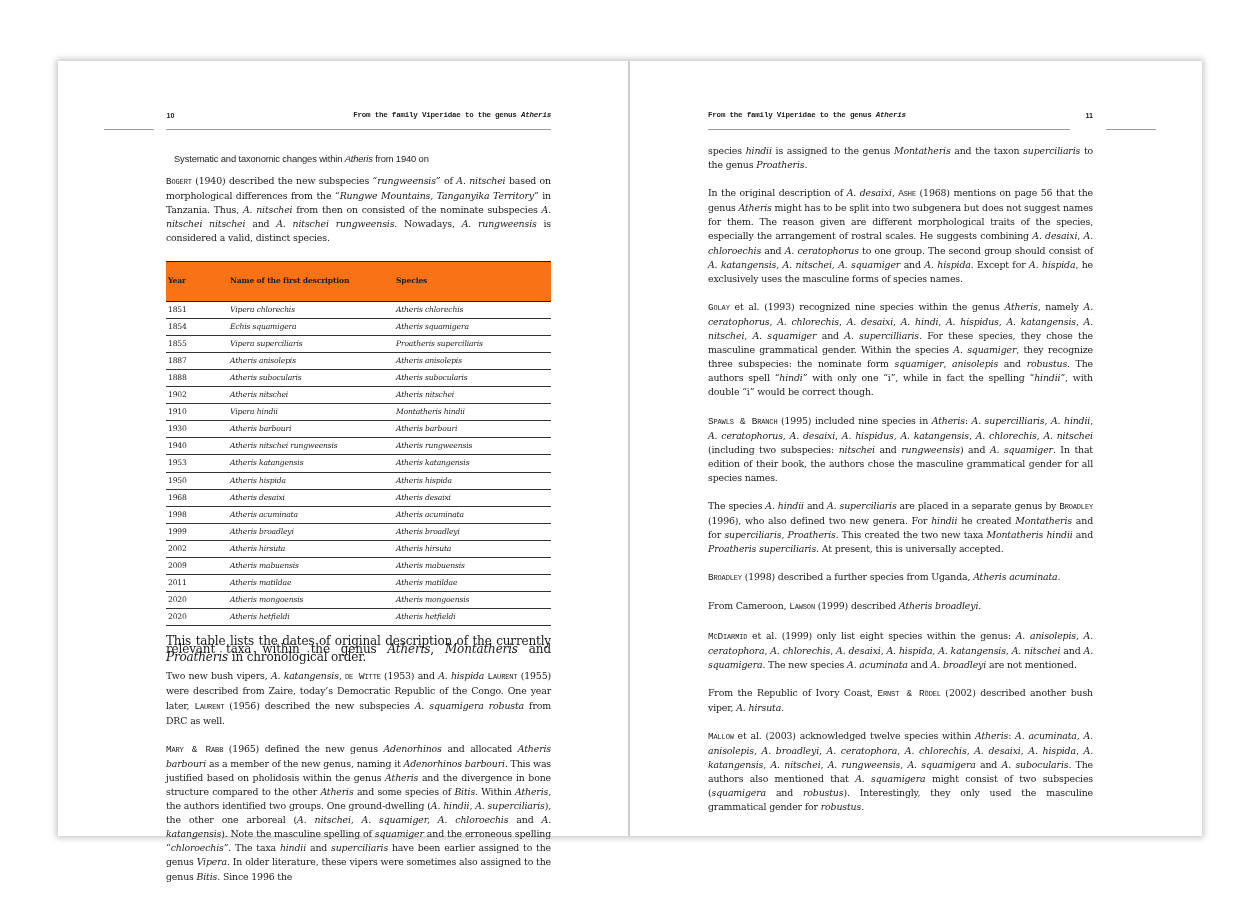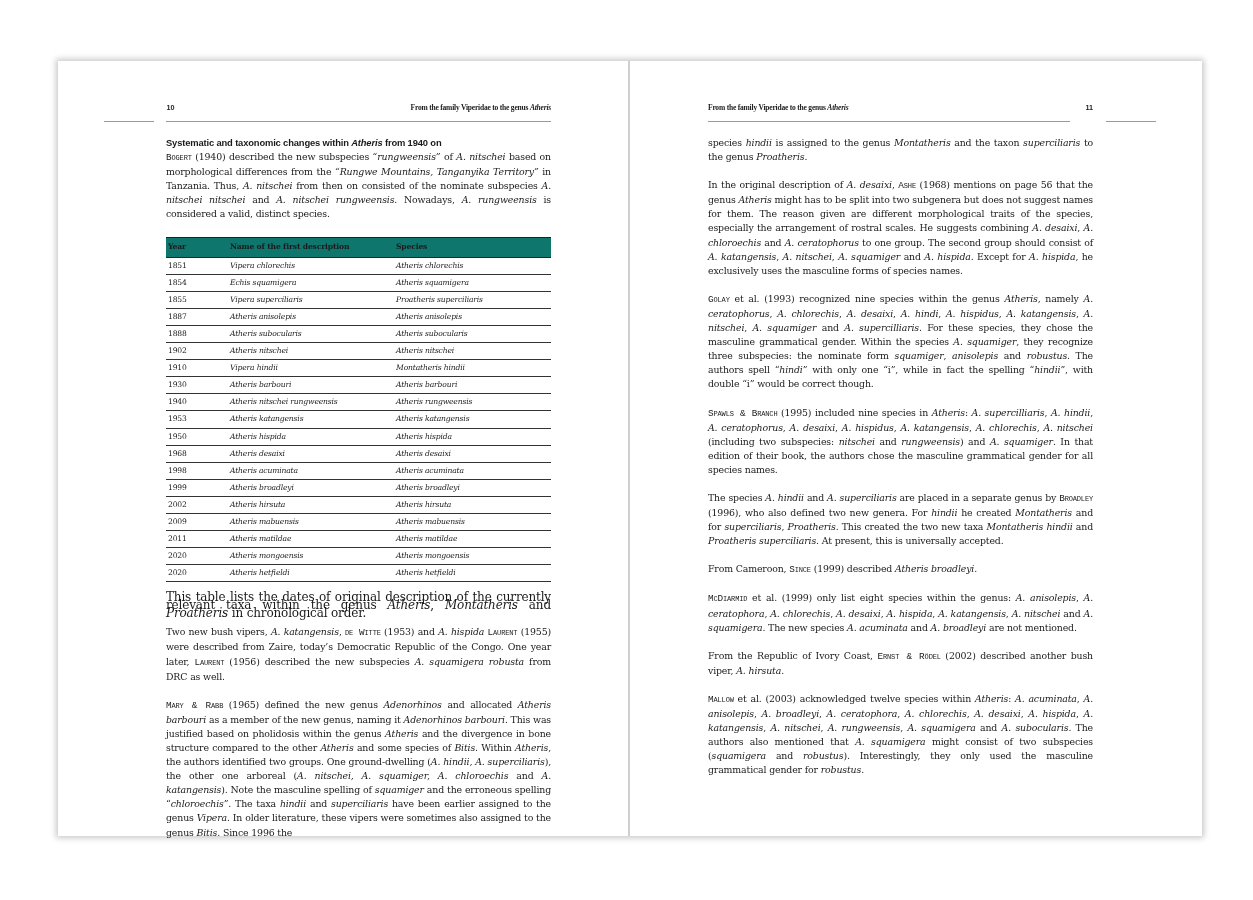--- a/index.html
+++ b/index.html
@@ -1,36 +1,36 @@
 <!DOCTYPE html>
 <html><head>
 <meta charset="utf-8">
 <style>
   html, body { margin:0; padding:0; }
   body { width:1253px; height:900px; background:#ffffff; position:relative; overflow:hidden;
          font-family:"DejaVu Serif","Liberation Serif",serif; color:#1a1a1a; }
   .spread { position:absolute; left:58px; top:61px; width:1144px; height:775px; background:#fff;
             box-shadow: 0 0 6px 2px rgba(0,0,0,0.22); }
   .spine { position:absolute; left:570px; top:0; width:2px; height:775px; background:#cfcfcf; }
-  .page { position:absolute; top:0; height:661px; }
+  .page { position:absolute; top:8px; height:661px; }
   .page.left { left:0; width:570px; }
   .page.right { left:572px; width:572px; }
   .head-rule { position:absolute; top:60px; height:1px; background:#9a9a9a; }
   .pnum { position:absolute; top:42px; font-family:"Liberation Sans",sans-serif; font-weight:bold; font-size:8px; color:#222; transform:scaleX(0.9); }
-  .running { position:absolute; top:42px; font-family:Liberation Serif, serif; font-weight:bold; font-size:7.5px; color:#222; letter-spacing:-0.2px; white-space:nowrap; }
+  .running { position:absolute; top:42px; font-family:Liberation Mono, monospace; font-weight:bold; font-size:7.5px; color:#222; letter-spacing:-0.2px; white-space:nowrap; }
   .running i { font-style:italic; }
   .col { position:absolute; top:75px; font-size:9.4px; line-height:14.1px; text-align:justify; letter-spacing:-0.15px; }
   .left .col { left:108px; width:385px; }
   .right .col { left:78px; width:385px; }
   .col p { margin:0 0 14px 0; }
   .col p.tight { margin:0; }
-  .h3 { font-family:"Liberation Sans",sans-serif; font-weight:bold; font-size:9.4px; line-height:14px; margin:0; }
+  .h3 { font-family:"Liberation Sans",sans-serif; font-weight:normal; font-size:9.4px; line-height:14px; margin:8px; }
   .sc { font-variant:small-caps;font-family:Liberation Mono, monospace; }
   table.taxa { width:385px; border-collapse:collapse; margin-top:16px; font-size:7.6px; }
-  table.taxa th { text-align:left; font-weight:bold; background:#0f766e; border-top:1.3px solid #222; border-bottom:1.3px solid #222; padding:2px 2px; height:10px;margin-top:28px; }
+  table.taxa th { text-align:left; font-weight:bold; background:#f97316; border-top:1.3px solid #222; border-bottom:1.3px solid #222; padding:12px 2px; height:10px;margin-top:28px; }
   table.taxa td { border-bottom:1px solid #333; padding:1px 2px; height:13.3px; font-style:italic; }
   table.taxa td.yr { font-style:normal; width:58px; }
   table.taxa td.nm { width:162px; }
   .caption { font-size:12px; line-height:8px; margin-top:11px; margin-bottom:8px; text-align:justify; }
 </style>
 </head>
 <body>
 
 <div class="spread">
   <div class="spine"></div>
@@ -163,19 +163,20 @@
     <div class="head-rule" style="left:476px;width:50px;"></div>
     <div class="running" style="left:78px;"><span>From the family Viperidae to the genus</span> <i>Atheris</i></div>
     <div class="pnum" style="left:455px;">11</div>
 
     <div class="col">
       <p>species <i>hindii</i> is assigned to the genus <i>Montatheris</i> and the taxon <i>superciliaris</i> to the genus <i>Proatheris</i>.</p>
       <p>In the original description of <i>A. desaixi</i>, <span class="sc">Ashe</span> (1968) mentions on page 56 that the genus <i>Atheris</i> might has to be split into two subgenera but does not suggest names for them. The reason given are different morphological traits of the species, especially the arrangement of rostral scales. He suggests combining <i>A. desaixi</i>, <i>A. chloroechis</i> and <i>A. ceratophorus</i> to one group. The second group should consist of <i>A. katangensis</i>, <i>A. nitschei</i>, <i>A. squamiger</i> and <i>A. hispida</i>. Except for <i>A. hispida</i>, he exclusively uses the masculine forms of species names.</p>
       <p><span class="sc">Golay</span> et al. (1993) recognized nine species within the genus <i>Atheris</i>, namely <i>A. cerato­phorus</i>, <i>A. chlorechis</i>, <i>A. desaixi</i>, <i>A. hindi</i>, <i>A. hispidus</i>, <i>A. katangensis</i>, <i>A. nitschei</i>, <i>A. squamiger</i> and <i>A. supercilliaris</i>. For these species, they chose the masculine grammatical gender. Within the species <i>A. squamiger</i>, they recognize three subspecies: the nominate form <i>squamiger</i>, <i>anisolepis</i> and <i>robustus</i>. The authors spell “<i>hindi</i>” with only one “i”, while in fact the spelling “<i>hindii</i>”, with double “i” would be correct though.</p>
       <p><span class="sc">Spawls &amp; Branch</span> (1995) included nine species in <i>Atheris</i>: <i>A. supercilliaris</i>, <i>A. hindii</i>, <i>A. ceratophorus</i>, <i>A. desaixi</i>, <i>A. hispidus</i>, <i>A. katangensis</i>, <i>A. chlorechis</i>, <i>A. nitschei</i> (including two subspecies: <i>nitschei</i> and <i>rungweensis</i>) and <i>A. squamiger</i>. In that edition of their book, the authors chose the masculine grammatical gender for all species names.</p>
       <p>The species <i>A. hindii</i> and <i>A. superciliaris</i> are placed in a separate genus by <span class="sc">Broadley</span> (1996), who also defined two new genera. For <i>hindii</i> he created <i>Montatheris</i> and for <i>superciliaris</i>, <i>Proatheris</i>. This created the two new taxa <i>Montatheris hindii</i> and <i>Proatheris superciliaris</i>. At present, this is universally accepted.</p>
-      <p>From Cameroon, <span class="sc">Since</span> (1999) described <i>Atheris broadleyi</i>.</p>
+      <p><span class="sc">Broadley</span> (1998) described a further species from Uganda, <i>Atheris acuminata</i>.</p>
+      <p>From Cameroon, <span class="sc">Lawson</span> (1999) described <i>Atheris broadleyi</i>.</p>
       <p><span class="sc">McDiarmid</span> et al. (1999) only list eight species within the genus: <i>A. anisolepis</i>, <i>A. cerato­phora</i>, <i>A. chlorechis</i>, <i>A. desaixi</i>, <i>A. hispida</i>, <i>A. katangensis</i>, <i>A. nitschei</i> and <i>A. squamigera</i>. The new species <i>A. acuminata</i> and <i>A. broadleyi</i> are not mentioned.</p>
       <p>From the Republic of Ivory Coast, <span class="sc">Ernst &amp; Rödel</span> (2002) described another bush viper, <i>A. hirsuta</i>.</p>
       <p><span class="sc">Mallow</span> et al. (2003) acknowledged twelve species within <i>Atheris</i>: <i>A. acuminata</i>, <i>A. anisolepis</i>, <i>A. broadleyi</i>, <i>A. ceratophora</i>, <i>A. chlorechis</i>, <i>A. desaixi</i>, <i>A. hispida</i>, <i>A. katangensis</i>, <i>A. nitschei</i>, <i>A. rungweensis</i>, <i>A. squamigera</i> and <i>A. subocularis</i>. The authors also mentioned that <i>A. squamigera</i> might consist of two subspecies (<i>squamigera</i> and <i>robustus</i>). Interestingly, they only used the masculine grammatical gender for <i>robustus</i>.</p>
     </div>
   </div>
 </div>
 
 </body></html>

